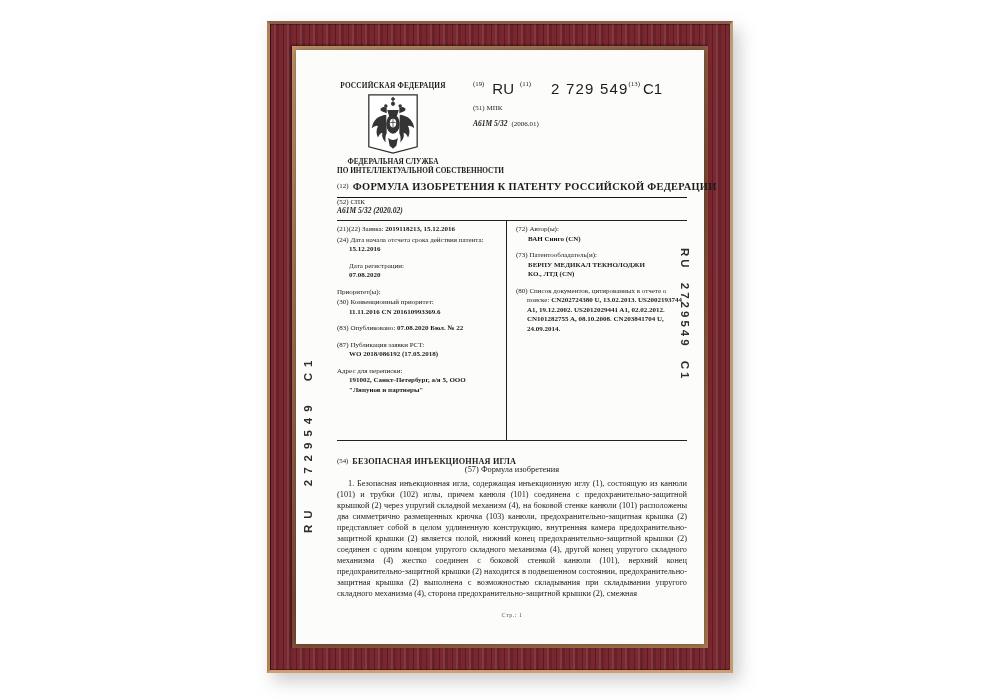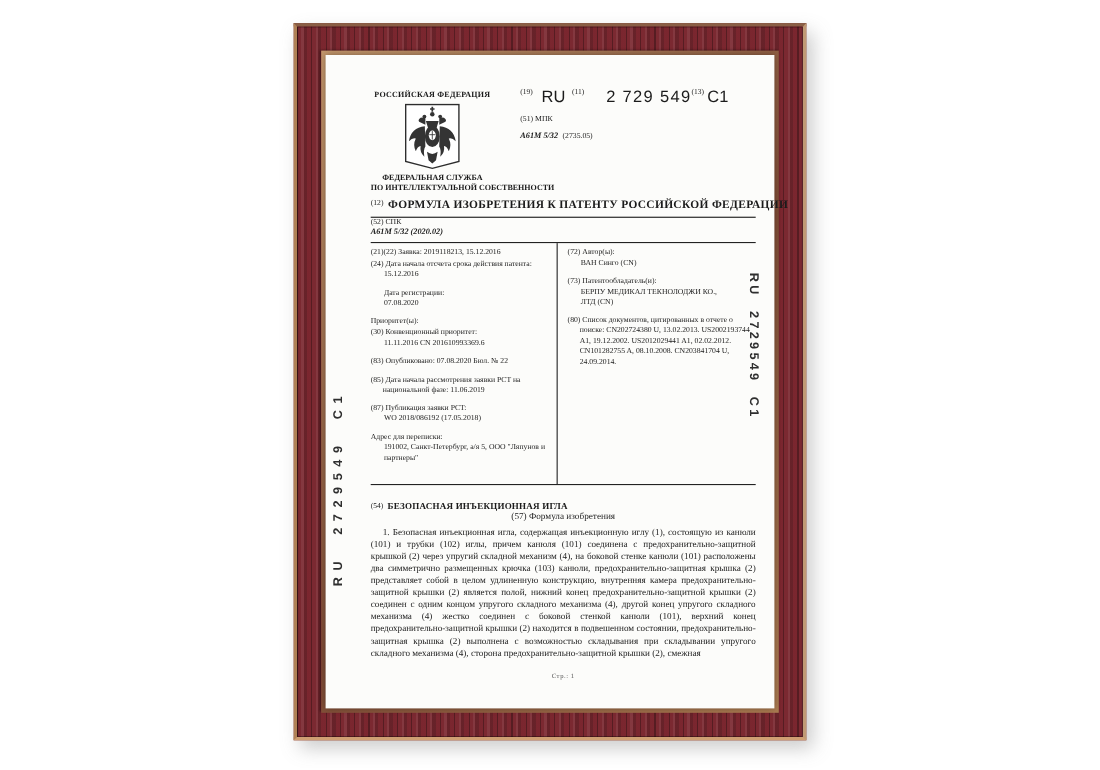--- a/index.html
+++ b/index.html
@@ -59,21 +59,21 @@
     border-top:1px solid #222;border-bottom:1px solid #222;
     font-size:7px;line-height:1.36;overflow:hidden;}
   .col-left{width:170px;flex:none;border-right:1px solid #222;padding:4px 7px 0 0;box-sizing:border-box;}
   .col-right{flex:1;padding:4px 0 0 9px;}
   .entry{margin:0 0 1px 0;}
   .gap{margin-top:7px;}
   .blk{display:block;}
   .ind{padding-left:12px;}
   .hang{padding-left:11px;text-indent:-11px;}
   .w73{display:block;max-width:126px;}
-  b{font-weight:400;}
+  b{font-weight:700;}
 
   .sect54{position:absolute;top:400px;left:0;white-space:nowrap;}
   .tag54{font-size:6.8px;vertical-align:1px;}
   .t54{font-size:8.2px;font-weight:700;letter-spacing:0.2px;}
   .claims-head{position:absolute;top:415px;left:0;right:0;text-align:center;font-size:8.4px;}
   .claims{position:absolute;top:428px;left:0;right:0;font-size:8.3px;line-height:1.33;
     text-align:justify;text-indent:11px;}
   .pfooter{position:absolute;top:562px;left:0;right:0;text-align:center;font-size:6px;color:#555;
     letter-spacing:0.5px;}
 </style>
@@ -125,21 +125,21 @@
                 <span class="big cc">RU</span>
                 <span class="sm">(11)</span>
                 <span class="big num">2 729 549</span>
                 <span class="sm">(13)</span>
                 <span class="big kind">C1</span>
               </div>
               <div class="ipc">
                 <div class="lbl7">(51) МПК</div>
                 <div>
                   <span class="code-it">A61M 5/32</span>
-                  <span class="lbl7">(2735.05)</span>
+                  <span class="lbl7">(2006.01)</span>
                 </div>
               </div>
             </div>
           </div>
 
           <div class="doctype">
             <span class="tag">(12)</span>
             <span class="doctype-t">ФОРМУЛА ИЗОБРЕТЕНИЯ К ПАТЕНТУ РОССИЙСКОЙ ФЕДЕРАЦИИ</span>
           </div>
 
@@ -163,24 +163,20 @@
                 <b class="blk ind">07.08.2020</b>
               </p>
               <p class="entry gap">Приоритет(ы):</p>
               <p class="entry">
                 <span class="blk hang">(30) Конвенционный приоритет:</span>
                 <b class="blk ind">11.11.2016 CN 201610993369.6</b>
               </p>
               <p class="entry gap">
                 <span>(83) Опубликовано:</span>
                 <b>07.08.2020 Бюл. № 22</b>
-              </p>
-              <p class="entry gap hang">
-                <span>(85) Дата начала рассмотрения заявки PCT на национальной фазе:</span>
-                <b>11.06.2019</b>
               </p>
               <p class="entry gap">
                 <span class="blk">(87) Публикация заявки PCT:</span>
                 <b class="blk ind">WO 2018/086192 (17.05.2018)</b>
               </p>
               <p class="entry gap">
                 <span class="blk">Адрес для переписки:</span>
                 <b class="blk ind">191002, Санкт-Петербург, а/я 5, ООО "Ляпунов и партнеры"</b>
               </p>
             </div>

